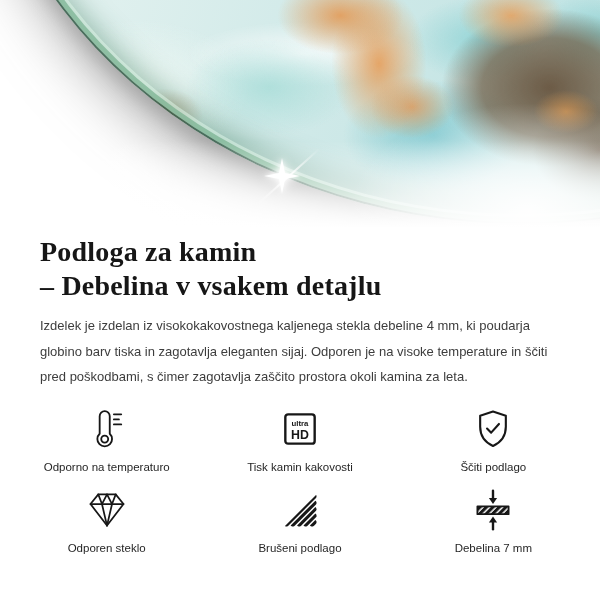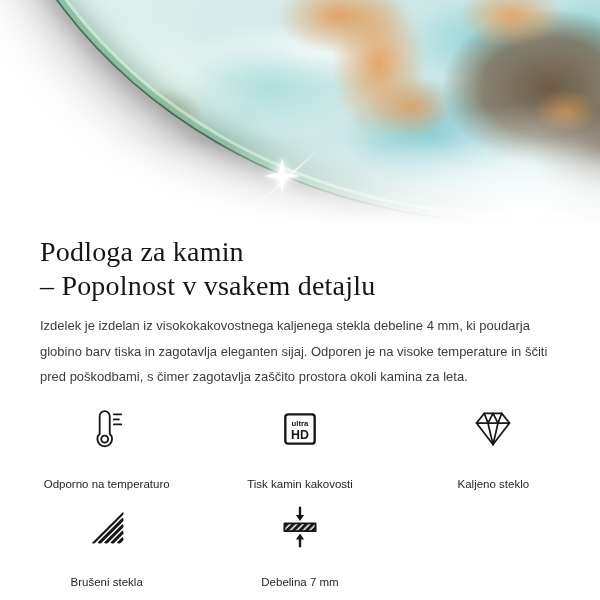--- a/index.html
+++ b/index.html
@@ -45,56 +45,56 @@
   .sparkle{position:absolute;left:262px;top:156px;width:40px;height:40px;}
   .sparkle svg{filter:drop-shadow(0 0 5px rgba(255,255,255,.95)) drop-shadow(0 0 2px rgba(255,255,255,.9));}
   .streak{
     position:absolute;left:246px;top:176px;width:84px;height:2px;
     background:linear-gradient(to right, rgba(255,255,255,0), rgba(255,255,255,.95) 50%, rgba(255,255,255,0));
     transform:rotate(-42deg);
   }
   
   .content{padding:0 40px;}
   h1{
-    margin:0;font-family:"Liberation Serif","DejaVu Serif",serif;font-weight:400;
+    margin:0;font-family:"Liberation Serif","DejaVu Serif",serif;font-weight:700;
     font-size:28px;line-height:34px;color:#161616;letter-spacing:.2px;
   }
   .desc{
     margin:10px 0 0;max-width:532px;font-size:13px;line-height:25.5px;color:#3d3d3d;
   }
   
   .features{
     margin-top:16px;display:grid;grid-template-columns:repeat(3,1fr);
     row-gap:14px;padding:0 10px;
   }
   .feature{display:flex;flex-direction:column;align-items:center;}
   .icon-box{height:46px;display:flex;align-items:center;justify-content:flex-end;}
   .icon-box svg{stroke:#171717;fill:none;stroke-width:2;stroke-linecap:round;stroke-linejoin:round;}
   .icon-box svg .filled{fill:#171717;stroke:none;}
   .icon-box svg text{fill:#171717;stroke:none;font-family:"Liberation Sans",sans-serif;}
-  .feature .label{margin-top:26px;font-size:11.5px;color:#262626;}
+  .feature .label{margin-top:9px;font-size:11.5px;color:#262626;}
 </style>
 </head>
 <body>
 
 <div class="hero">
   <div class="glass"></div>
   <div class="streak"></div>
   <div class="sparkle">
     <svg width="40" height="40" viewBox="0 0 40 40">
       <path d="M20 2 L23 17 L38 20 L23 23 L20 38 L17 23 L2 20 L17 17 Z" fill="#ffffff"></path>
     </svg>
   </div>
   <div class="hero-fade"></div>
 </div>
 
 <div class="content">
   <h1>
     <div>Podloga za kamin</div>
-    <div>– Popolnost v vsakem detajlu</div>
+    <div>– Debelina v vsakem detajlu</div>
   </h1>
   <p class="desc">Izdelek je izdelan iz visokokakovostnega kaljenega stekla debeline 4 mm, ki poudarja globino barv tiska in zagotavlja eleganten sijaj. Odporen je na visoke temperature in ščiti pred poškodbami, s čimer zagotavlja zaščito prostora okoli kamina za leta.</p>
 </div>
 
 <div class="features">
 
   <div class="feature">
     <div class="icon-box">
       <svg width="44" height="48" viewBox="0 0 48 48">
         <path d="M16 10 A5.5 5.5 0 0 1 27 10 L27 29.2 A8 8 0 1 1 16 29.2 Z"></path>
@@ -111,55 +111,64 @@
     <div class="icon-box">
       <svg width="44" height="44" viewBox="0 0 48 48">
         <rect x="8" y="8" width="32" height="32" rx="3" stroke-width="2.6"></rect>
         <text x="24" y="21" font-size="8.5" font-weight="600" text-anchor="middle">ultra</text>
         <text x="24" y="34.5" font-size="13.5" font-weight="700" text-anchor="middle">HD</text>
       </svg>
     </div>
     <div class="label">Tisk kamin kakovosti</div>
   </div>
 
+  <div class="feature">
+    <div class="icon-box">
+      <svg width="44" height="44" viewBox="0 0 48 48">
+        <path d="M24 5 L38 9.5 V21.5 C38 31.5 32 38.8 24 42.5 C16 38.8 10 31.5 10 21.5 V9.5 Z" stroke-width="2.3"></path>
+        <polyline points="17.5,23.5 22,28 30.5,18.5" stroke-width="2.3"></polyline>
+      </svg>
+    </div>
+    <div class="label">Ščiti podlago</div>
+  </div>
 
   <div class="feature">
     <div class="icon-box">
       <svg width="44" height="44" viewBox="0 0 48 48">
         <path d="M14.5 7 H33.5 L42 17.5 L24 41 L6 17.5 Z" stroke-width="1.9"></path>
         <line x1="6" y1="17.5" x2="42" y2="17.5" stroke-width="1.9"></line>
         <line x1="14.5" y1="7" x2="18.5" y2="17.5" stroke-width="1.9"></line>
         <line x1="33.5" y1="7" x2="29.5" y2="17.5" stroke-width="1.9"></line>
         <line x1="18.5" y1="17.5" x2="24" y2="41" stroke-width="1.9"></line>
         <line x1="29.5" y1="17.5" x2="24" y2="41" stroke-width="1.9"></line>
         <line x1="24" y1="7" x2="18.5" y2="17.5" stroke-width="1.9"></line>
         <line x1="24" y1="7" x2="29.5" y2="17.5" stroke-width="1.9"></line>
       </svg>
     </div>
-    <div class="label">Kaljeno steklo</div>
+    <div class="label">Odporen steklo</div>
   </div>
 
   <div class="feature">
     <div class="icon-box">
       <svg width="44" height="44" viewBox="0 0 48 48">
         <defs>
           <clipPath id="triclip">
               <polygon points="7,42 42,7 42,42"></polygon>
             </clipPath>
         </defs>
         <g clip-path="url(#triclip)" stroke-width="3.4" stroke-linecap="butt">
           <line x1="8" y1="42" x2="42" y2="8"></line>
           <line x1="15" y1="42" x2="42" y2="15"></line>
           <line x1="22" y1="42" x2="42" y2="22"></line>
           <line x1="29" y1="42" x2="42" y2="29"></line>
           <line x1="36" y1="42" x2="42" y2="36"></line>
         </g>
       </svg>
     </div>
-    <div class="label">Brušeni stekla</div>
+    <div class="label">Brušeni podlago</div>
   </div>
 
   <div class="feature">
     <div class="icon-box">
       <svg width="44" height="48" viewBox="0 0 48 48">
         <defs>
           <pattern id="hatch" width="5" height="5" patternUnits="userSpaceOnUse" patternTransform="rotate(45)">
             <rect width="2.4" height="5" fill="#171717"></rect>
           </pattern>
         </defs>

